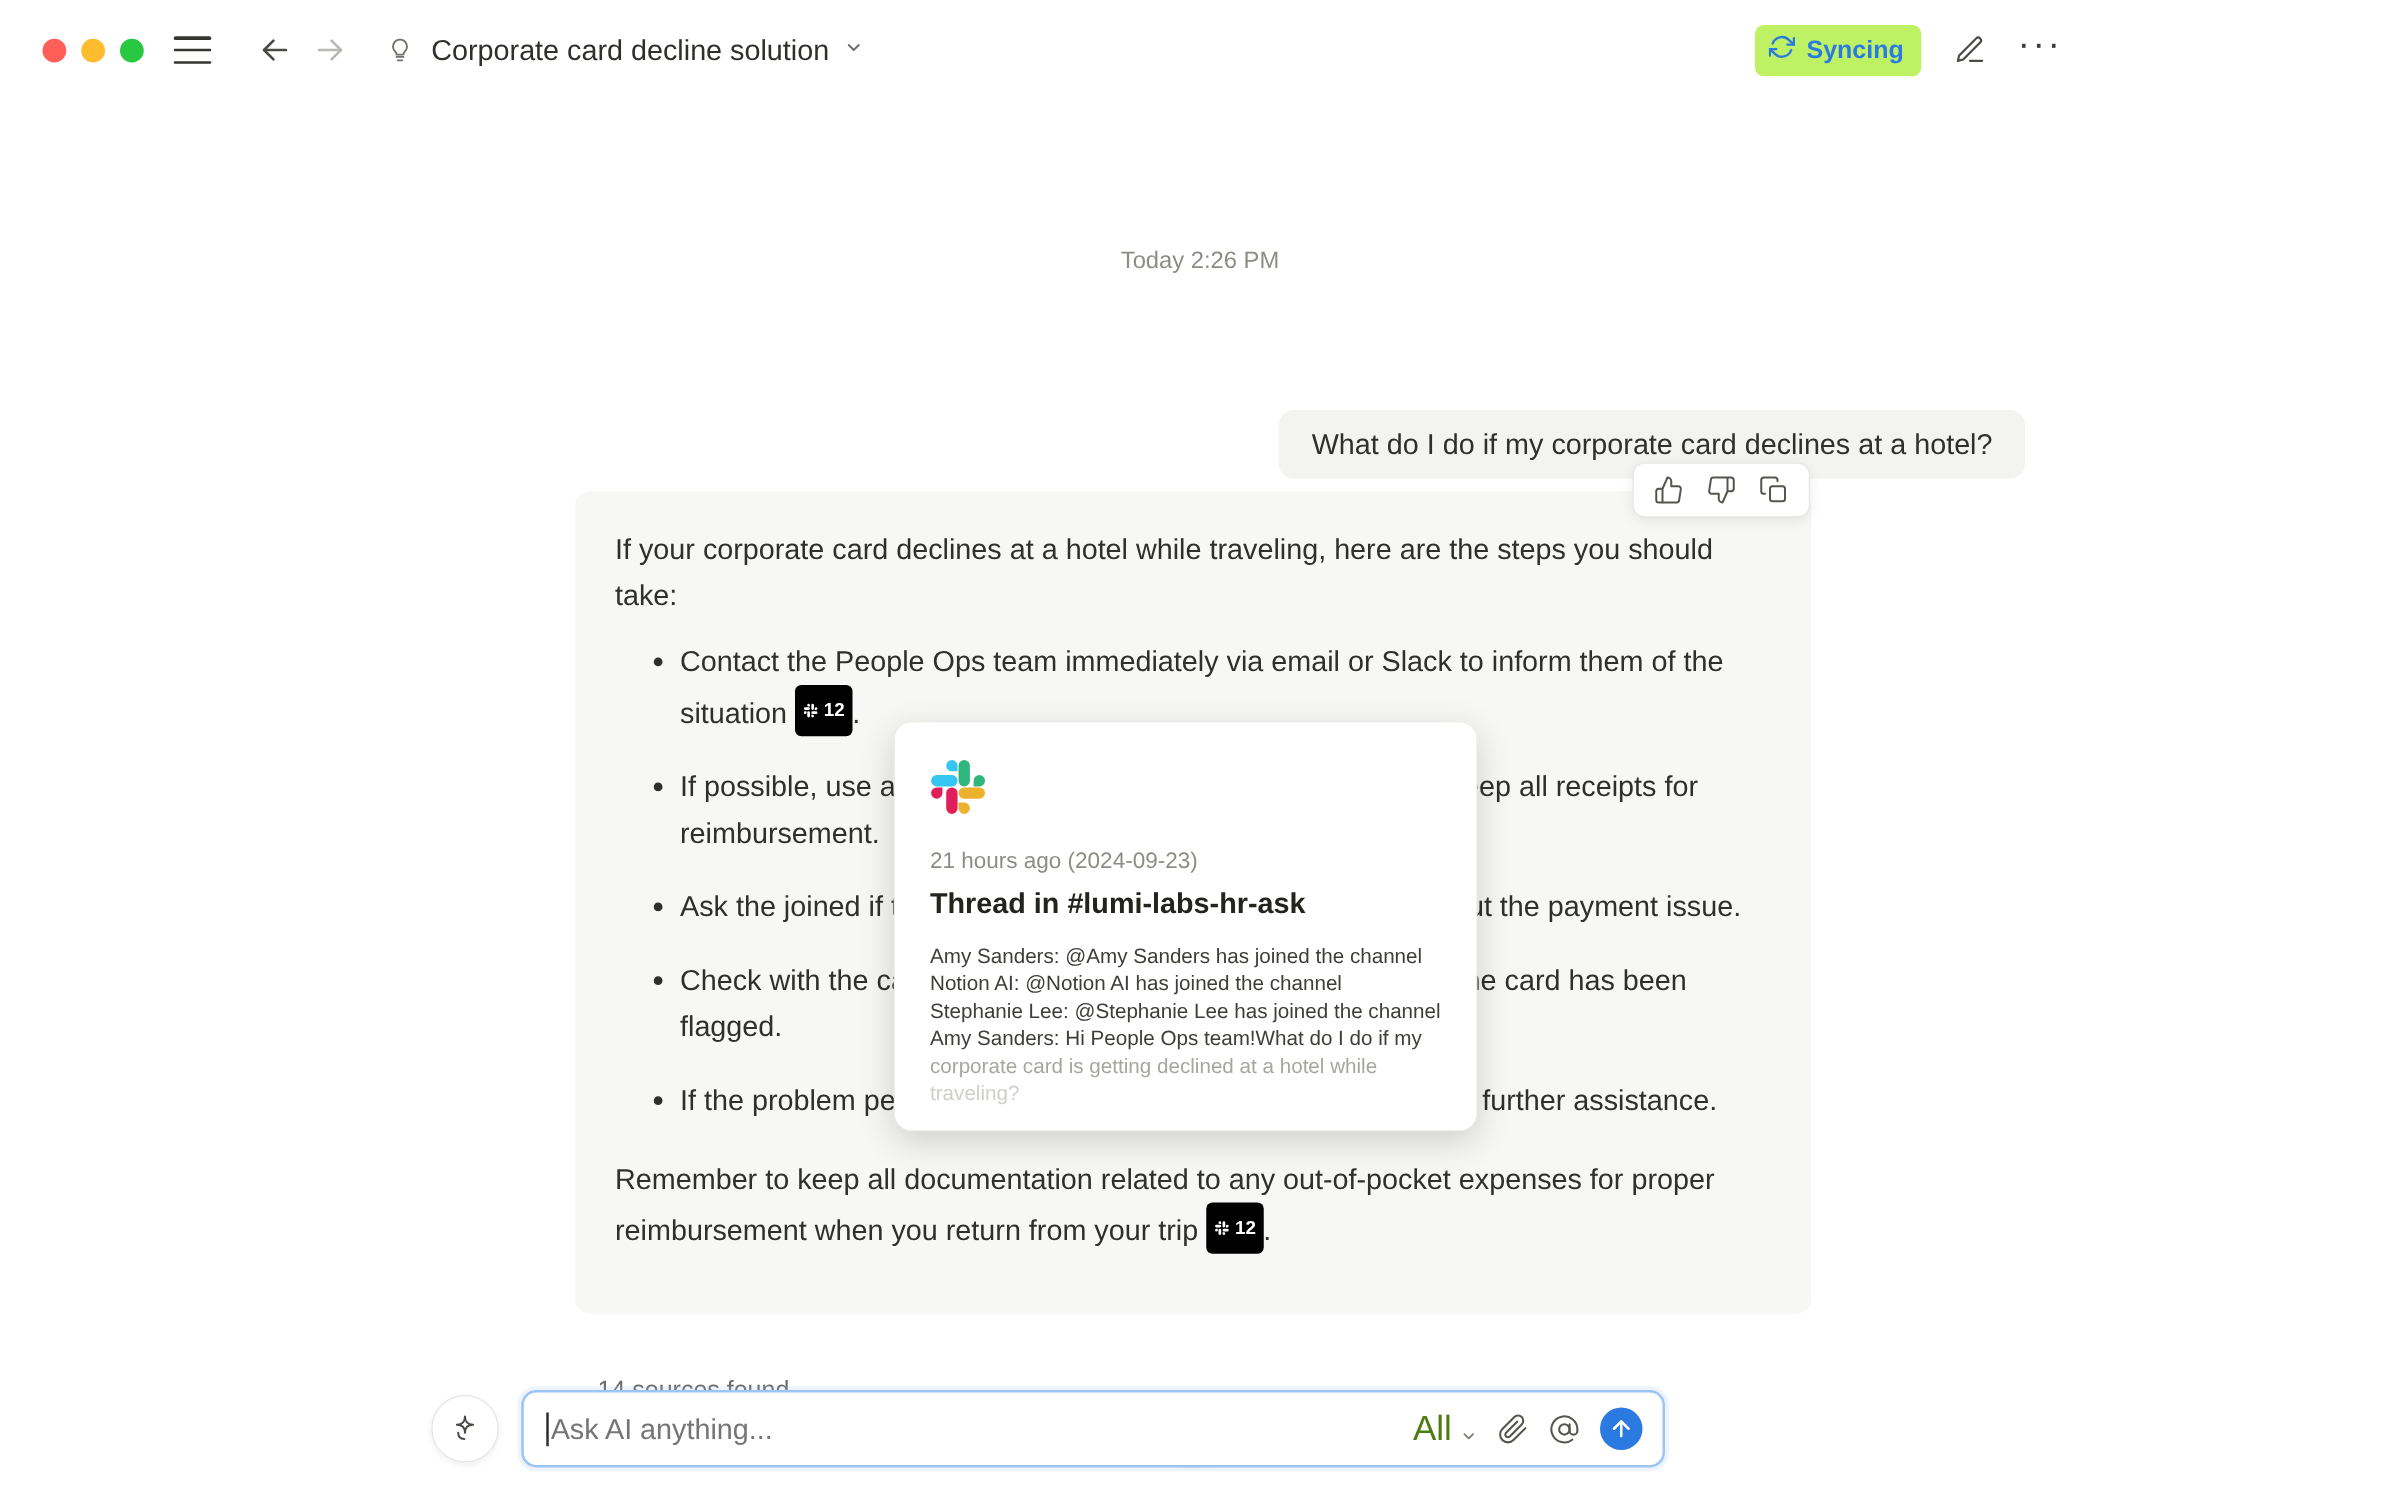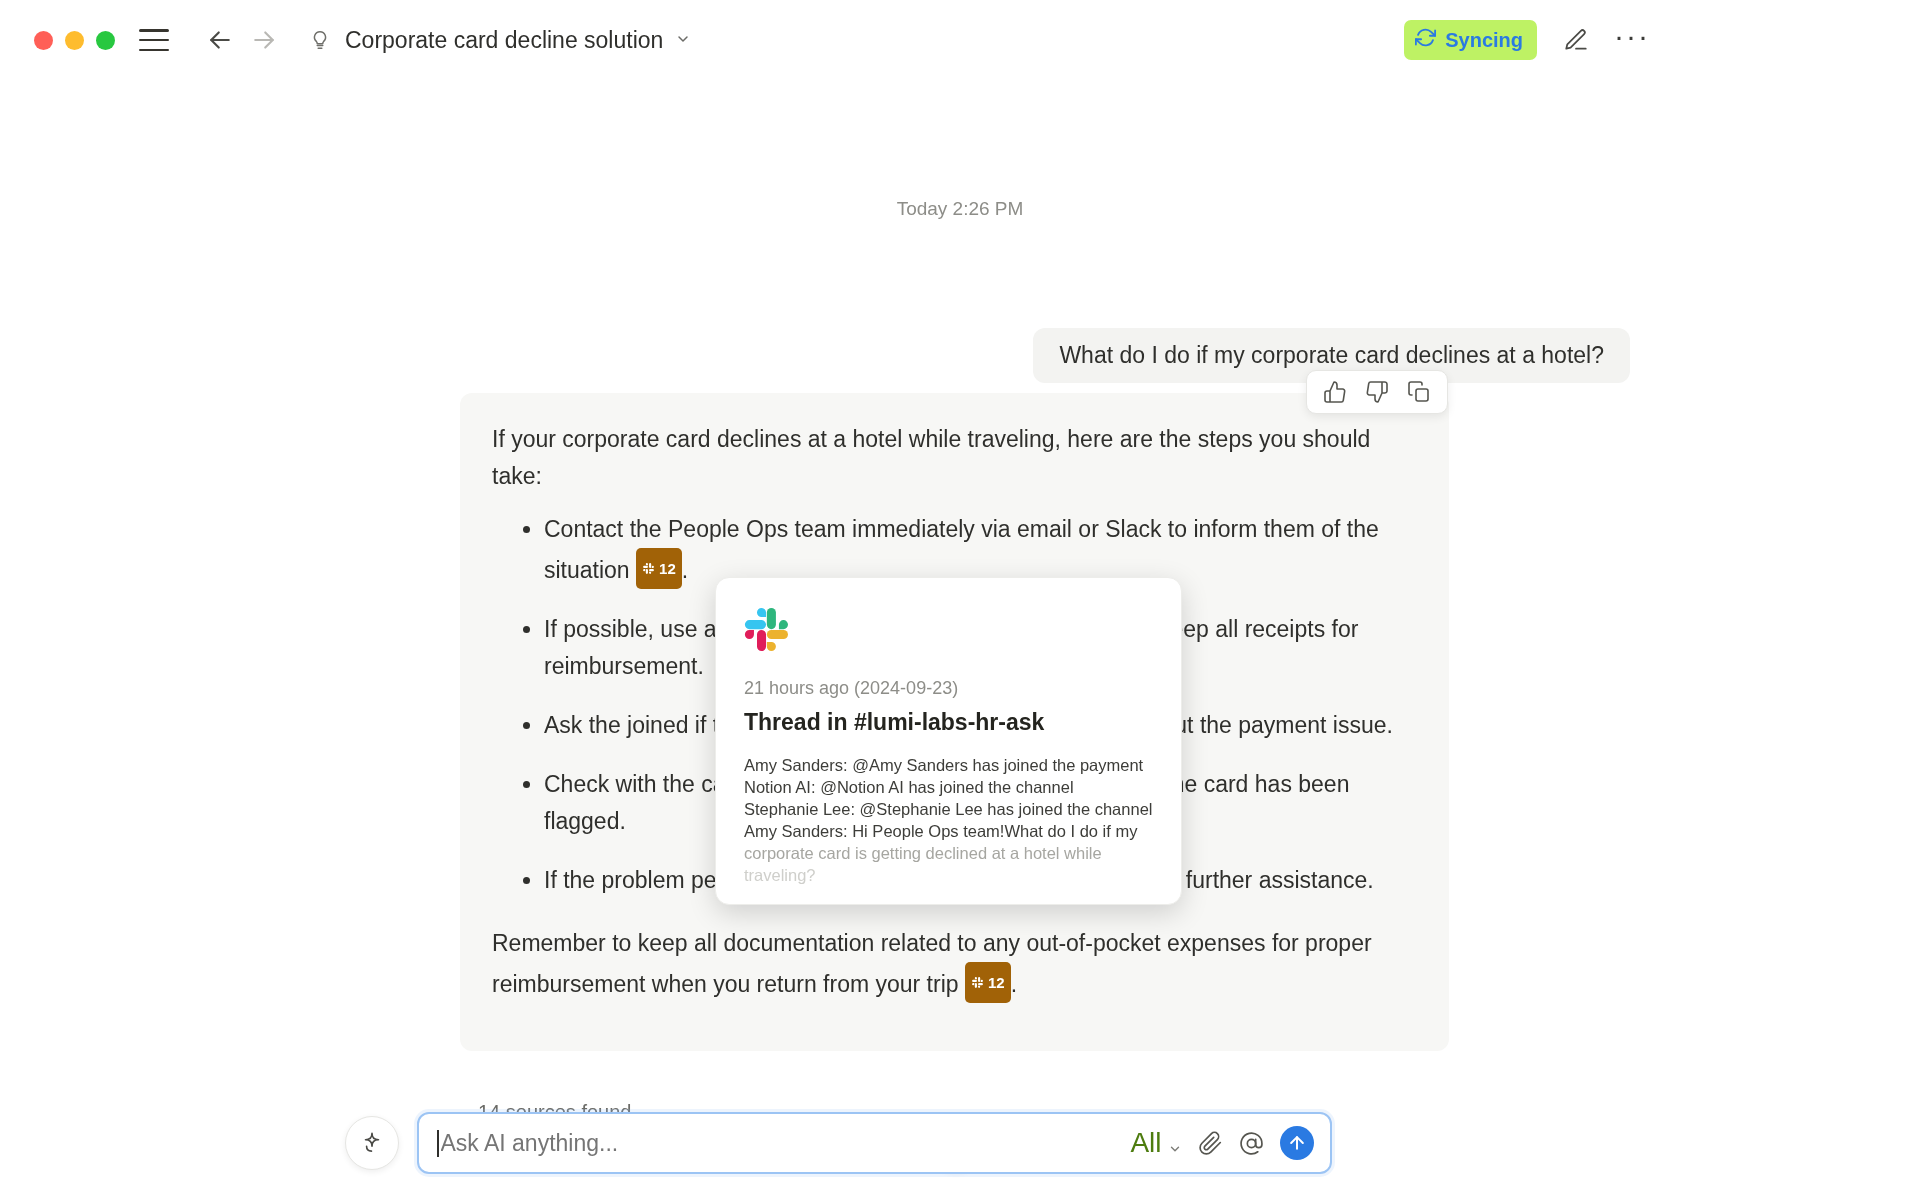--- a/index.html
+++ b/index.html
@@ -119,21 +119,21 @@
     top: 118px;
     left: 0; width: 1920px;
     text-align: center;
     font-size: 19px;
     color: #8d8d88;
   }
 
   .user-bubble {
     position: absolute;
     top: 248px;
-    right: 290px;
+    right: 300px;
     background: #f3f3f1;
     border-radius: 12px;
     padding: 14px 26px;
     font-size: 23px;
     color: #2f2f2c;
     max-width: 900px;
   }
 
   .answer {
     position: absolute;
@@ -150,21 +150,21 @@
   .answer p { margin: 0 0 12px 0; }
   .answer ul { margin: 16px 0 16px 0; padding-left: 52px; }
   .answer li { margin-bottom: 22px; }
   .answer li:last-child { margin-bottom: 6px; }
   .answer .para-mt { margin-top: 26px; }
 
   .badge-slack {
     display: inline-flex;
     align-items: center;
     gap: 4px;
-    background: #a16207;
+    background: #000000;
     color: #ffffff;
     font-size: 15px;
     font-weight: 700;
     border-radius: 5px;
     padding: 2px 6px;
     vertical-align: 3px;
     cursor: pointer;
   }
   .badge-grey {
     display: inline-flex;
@@ -482,21 +482,21 @@
             <path fill="#ECB22E" d="M30.8 53a5.1 5.1 0 1 0 0-10.2h-5.1v5.1a5.1 5.1 0 0 0 5.1 5.1z"></path>
             <path fill="#ECB22E" d="M30.8 39.4h13.6a5.1 5.1 0 1 0 0-10.2H30.8a5.1 5.1 0 1 0 0 10.2z"></path>
             <path fill="#E01E5A" d="M1 34.3a5.1 5.1 0 1 0 10.2 0v-5.1H6.1A5.1 5.1 0 0 0 1 34.3z"></path>
             <path fill="#E01E5A" d="M14.6 34.3v13.6a5.1 5.1 0 1 0 10.2 0V34.3a5.1 5.1 0 1 0-10.2 0z"></path>
           </g>
         </svg>
       </div>
       <div class="preview-time">21 hours ago (2024-09-23)</div>
       <div class="preview-title">Thread in #lumi-labs-hr-ask</div>
       <div class="preview-body">
-        <div>Amy Sanders: @Amy Sanders has joined the payment</div>
+        <div>Amy Sanders: @Amy Sanders has joined the channel</div>
         <div>Notion AI: @Notion AI has joined the channel</div>
         <div>Stephanie Lee: @Stephanie Lee has joined the channel</div>
         <div>Amy Sanders: Hi People Ops team!What do I do if my</div>
         <div class="fade1">corporate card is getting declined at a hotel while</div>
         <div class="fade2">traveling?</div>
       </div>
     </div>
   </div>
 
   <div class="composer-wrap">

